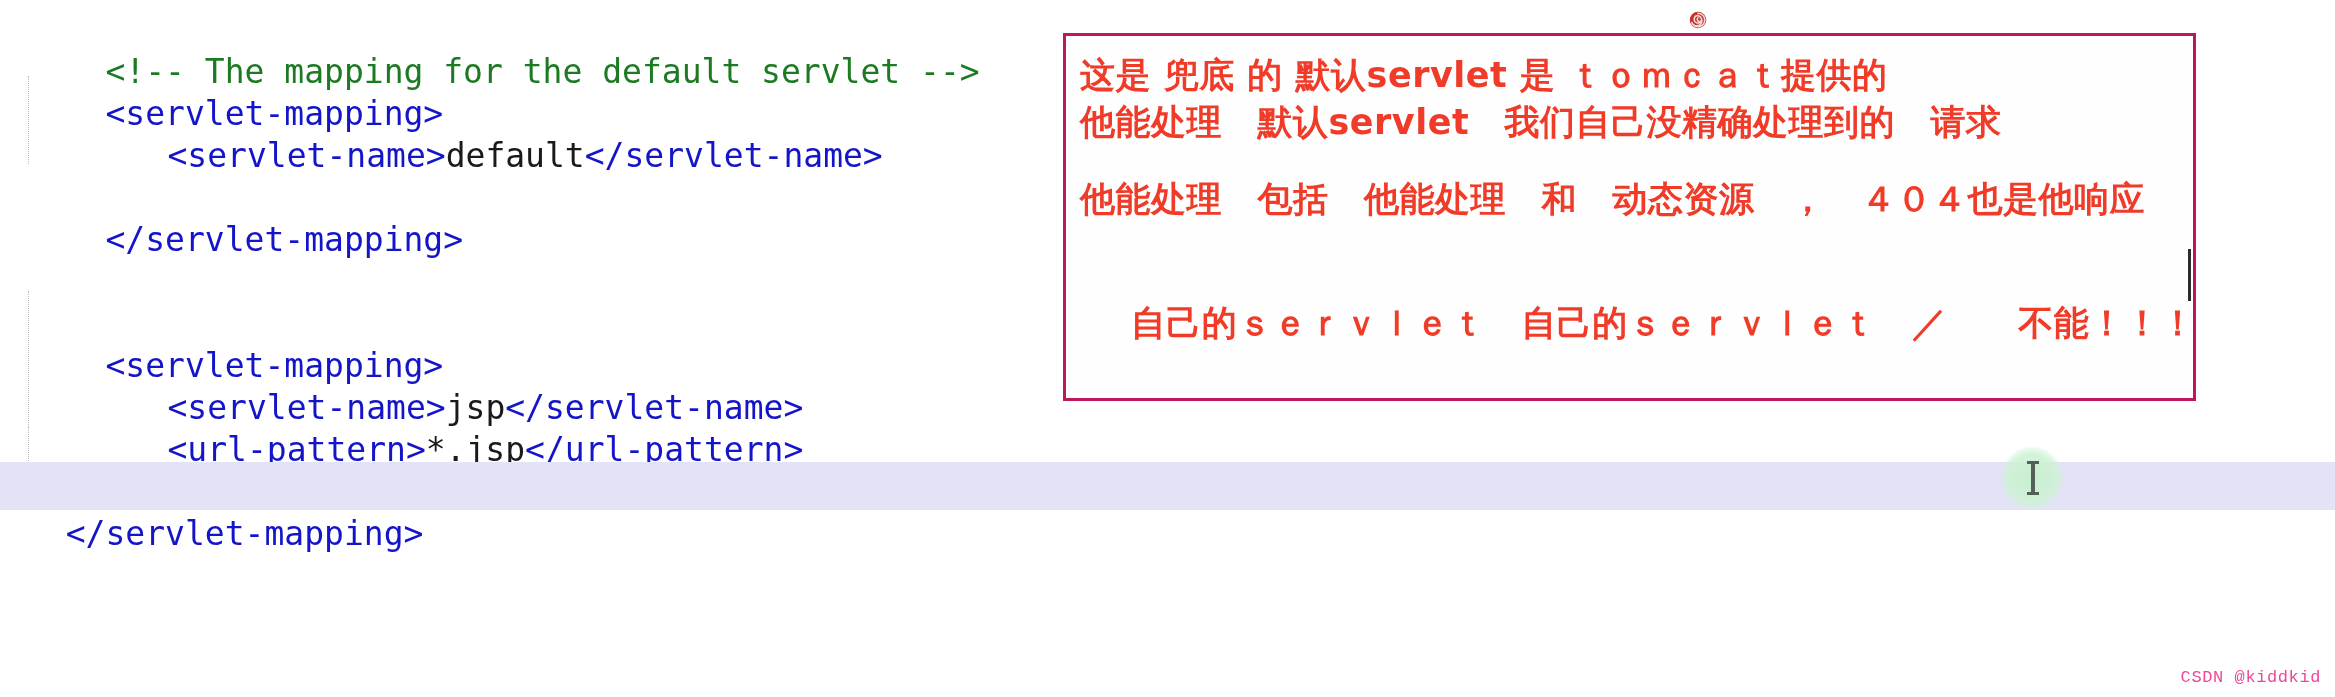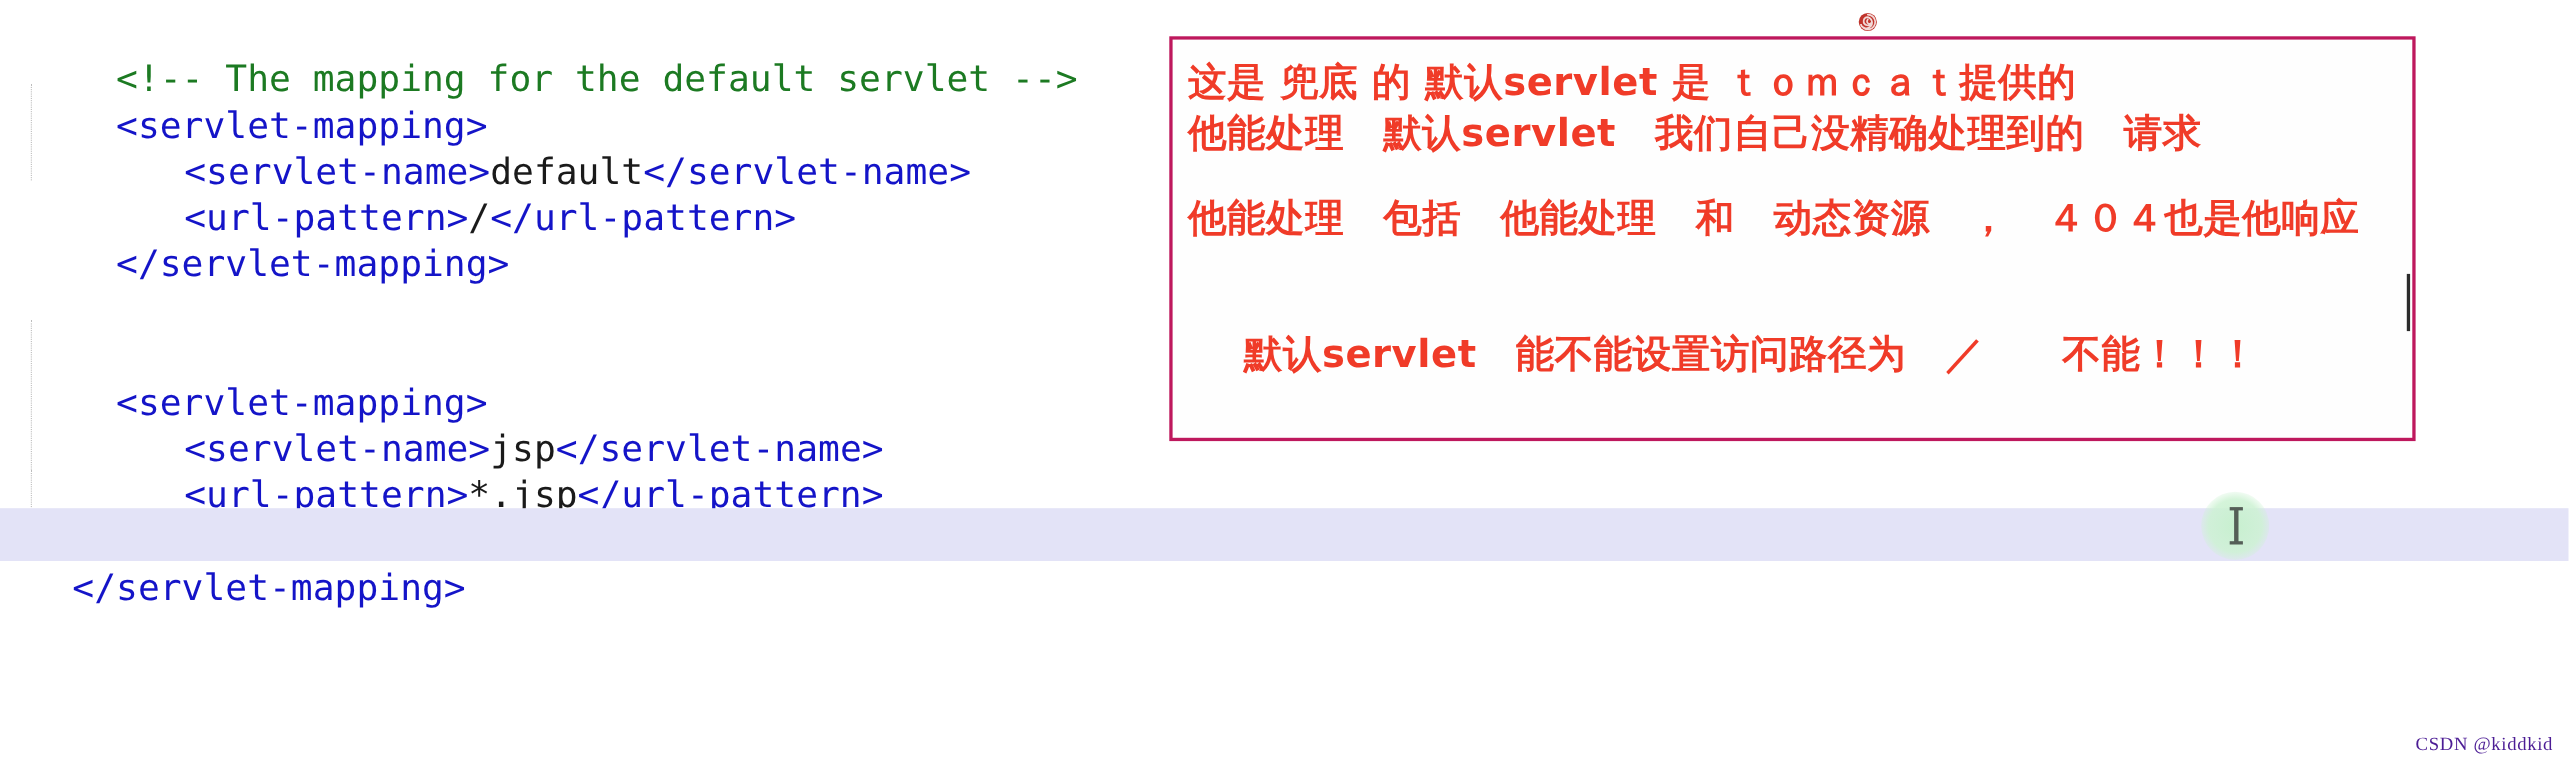--- a/index.html
+++ b/index.html
@@ -137,23 +137,23 @@
     background: #555e57;
   }
   #ibeam .cap.top { top: 1px; }
   #ibeam .cap.bot { bottom: 1px; }
 
   
   #watermark {
     position: absolute;
     right: 14px;
     bottom: 10px;
-    font-family: Liberation Serif, serif;
+    font-family: Liberation Mono, monospace;
     font-size: 17px;
-    color: #4c1d95;
+    color: #ec4899;
     letter-spacing: 0.6px;
     white-space: nowrap;
   }
 </style>
 </head>
 <body>
 
 <div id="code-pane">
 
   <div class="indent-guide" style="left:28px; top:76px; height:88px;"></div>
@@ -164,23 +164,20 @@
   </div>
 
   <div class="code-line" style="top:42px;">
     <span class="code-text tok-tag" style="padding-left: 26px;">&lt;servlet-mapping&gt;</span>
   </div>
 
   <div class="code-line" style="top:84px;">
     <span class="code-text" style="padding-left: 88px;"><span class="tok-tag">&lt;servlet-name&gt;</span><span class="tok-val">default</span><span class="tok-tag">&lt;/servlet-name&gt;</span></span>
   </div>
 
-  <div class="code-line" style="top:126px;">
-    <span class="code-text" style="padding-left: 88px;"><span class="tok-tag">&lt;url-pattern&gt;</span><span class="tok-val">/</span><span class="tok-tag">&lt;/url-pattern&gt;</span></span>
-  </div>
 
   <div class="code-line" style="top:168px;">
     <span class="code-text tok-tag" style="padding-left: 26px;">&lt;/servlet-mapping&gt;</span>
   </div>
 
   <div class="code-line" style="top:210px;">
     <span class="code-text" style="padding-left: 26px;"></span>
   </div>
 
 
@@ -214,21 +211,21 @@
   </svg>
 </div>
 
 <div id="annotation-box">
   <div class="anno-line">这是 兜底 的 默认servlet 是 ｔｏｍｃａｔ提供的</div>
   <div class="anno-line">他能处理　默认servlet　我们自己没精确处理到的　请求</div>
   <div class="anno-gap"></div>
   <div class="anno-line">他能处理　包括　他能处理　和　动态资源　，　４０４也是他响应</div>
   <div class="anno-gap"></div>
   <div class="anno-line anno-last">
-    <span>默认servlet　能不能设置访问路径为　／　　不能！！！</span>
+    <span>自己的ｓｅｒｖｌｅｔ　自己的ｓｅｒｖｌｅｔ　／　　不能！！！</span>
     <span id="anno-caret"></span>
   </div>
 </div>
 
 <div id="cursor-pointer">
   <div id="cursor-halo"></div>
   <div id="ibeam">
     <div class="cap top"></div>
     <div class="bar"></div>
     <div class="cap bot"></div>

